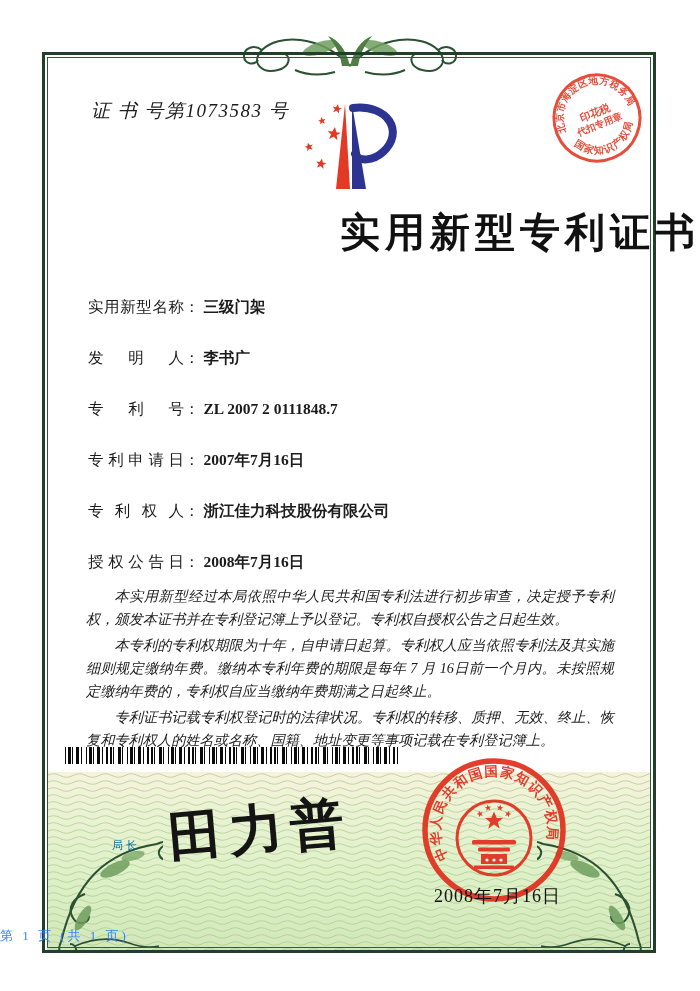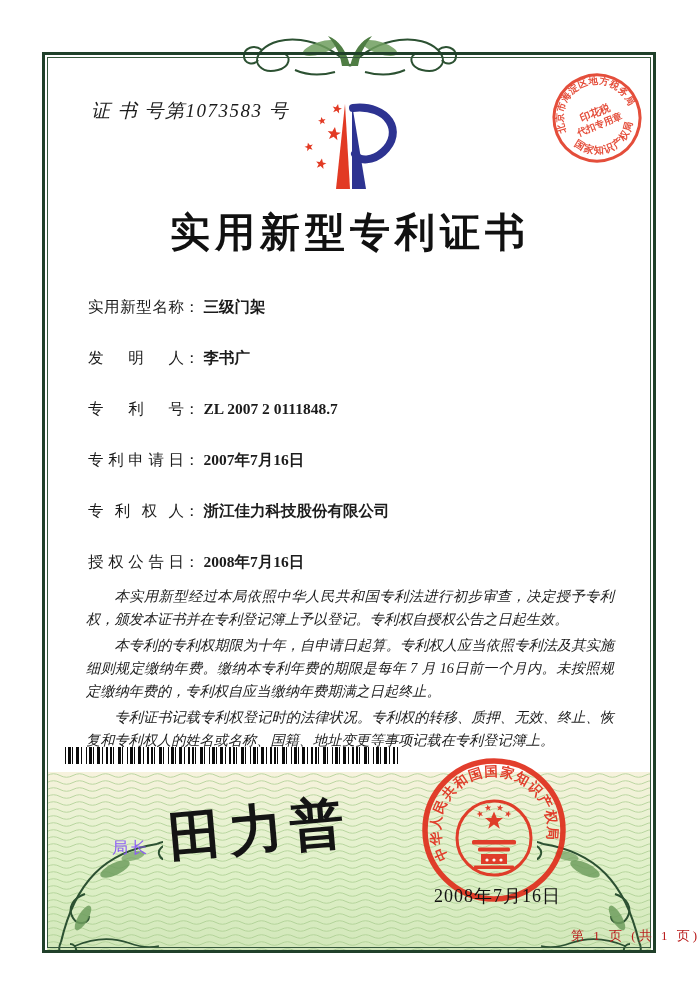--- a/index.html
+++ b/index.html
@@ -10,21 +10,21 @@
   
   .frame{left:42px;top:52px;width:608px;height:895px;border:3px solid #20402a;z-index:3;pointer-events:none;}
   .frame::after{content:"";position:absolute;inset:2px;border:1px solid #35573c;}
 
   
   .waves{left:47px;top:772px;width:604px;height:178px;z-index:1;}
 
   .cert-no{left:91px;top:98px;font-size:19px;letter-spacing:1.5px;z-index:4;font-style:italic;}
   .logo{left:293px;top:94px;z-index:4;}
   .tax-stamp{left:549px;top:70px;z-index:5;transform:rotate(-22deg);opacity:.9;}
-  .title{left:0;right:0;top:205px;text-align:center;font-size:40px;font-weight:bold;
+  .title{left:0;right:0;top:205px;text-align:right;font-size:40px;font-weight:bold;
          letter-spacing:5px;color:#111;z-index:4;}
 
   .field{left:88px;font-size:15.5px;z-index:4;white-space:nowrap;}
   .flabel{display:inline-block;width:96px;text-align:justify;text-align-last:justify;}
   .fvalue{margin-left:4px;font-weight:bold;}
 
   .body-text{left:86px;top:585px;width:528px;font-size:14.2px;line-height:23px;
              text-align:justify;z-index:4;font-style:italic;}
   .body-text p{margin:0 0 3px 0;text-indent:2em;}
 
@@ -32,27 +32,27 @@
     background:repeating-linear-gradient(90deg,
       #0a0a0a 0 1.5px,#fff 1.5px 3.5px,#0a0a0a 3.5px 6px,#fff 6px 7px,
       #0a0a0a 7px 8px,#fff 8px 11.5px,#0a0a0a 11.5px 14.5px,#fff 14.5px 16px,
       #0a0a0a 16px 17px,#fff 17px 20.5px);}
 
   .flourish{z-index:2;}
   .fl-left{left:45px;top:834px;}
   .fl-right{left:537px;top:834px;transform:scaleX(-1);}
   .top-orn{left:200px;top:26px;z-index:2;}
 
-  .sig-title{left:112px;top:838px;font-size:16px;letter-spacing:3px;z-index:4;color:#8b5cf6;}
+  .sig-title{left:112px;top:838px;font-size:11px;letter-spacing:3px;z-index:4;color:#0369a1;}
   .sig-name{left:168px;top:794px;font-size:54px;font-weight:600;letter-spacing:7px;
             transform:rotate(-5deg);z-index:4;color:#141414;
             font-family:"DejaVu Serif","Liberation Serif",serif;}
   .seal{left:419px;top:755px;z-index:5;opacity:.93;}
   .seal-date{left:434px;top:884px;font-size:18px;letter-spacing:1px;z-index:6;color:#131313;}
-  .footer{left:0;right:0;top:927px;text-align:right;font-size:13px;letter-spacing:3px;z-index:4;color:#b91c1c;}
+  .footer{left:0;right:0;top:927px;text-align:left;font-size:13px;letter-spacing:3px;z-index:4;color:#3b82f6;}
 </style>
 </head>
 <body>
 
 <svg class="abs waves" width="604" height="178" viewBox="0 0 604 178">
   <defs>
     <linearGradient id="gbg" x1="0" y1="0" x2="0" y2="1">
       <stop offset="0" stop-color="#f7f2dd"></stop>
       <stop offset="0.25" stop-color="#eaf2d3"></stop>
       <stop offset="0.6" stop-color="#def0c7"></stop>

